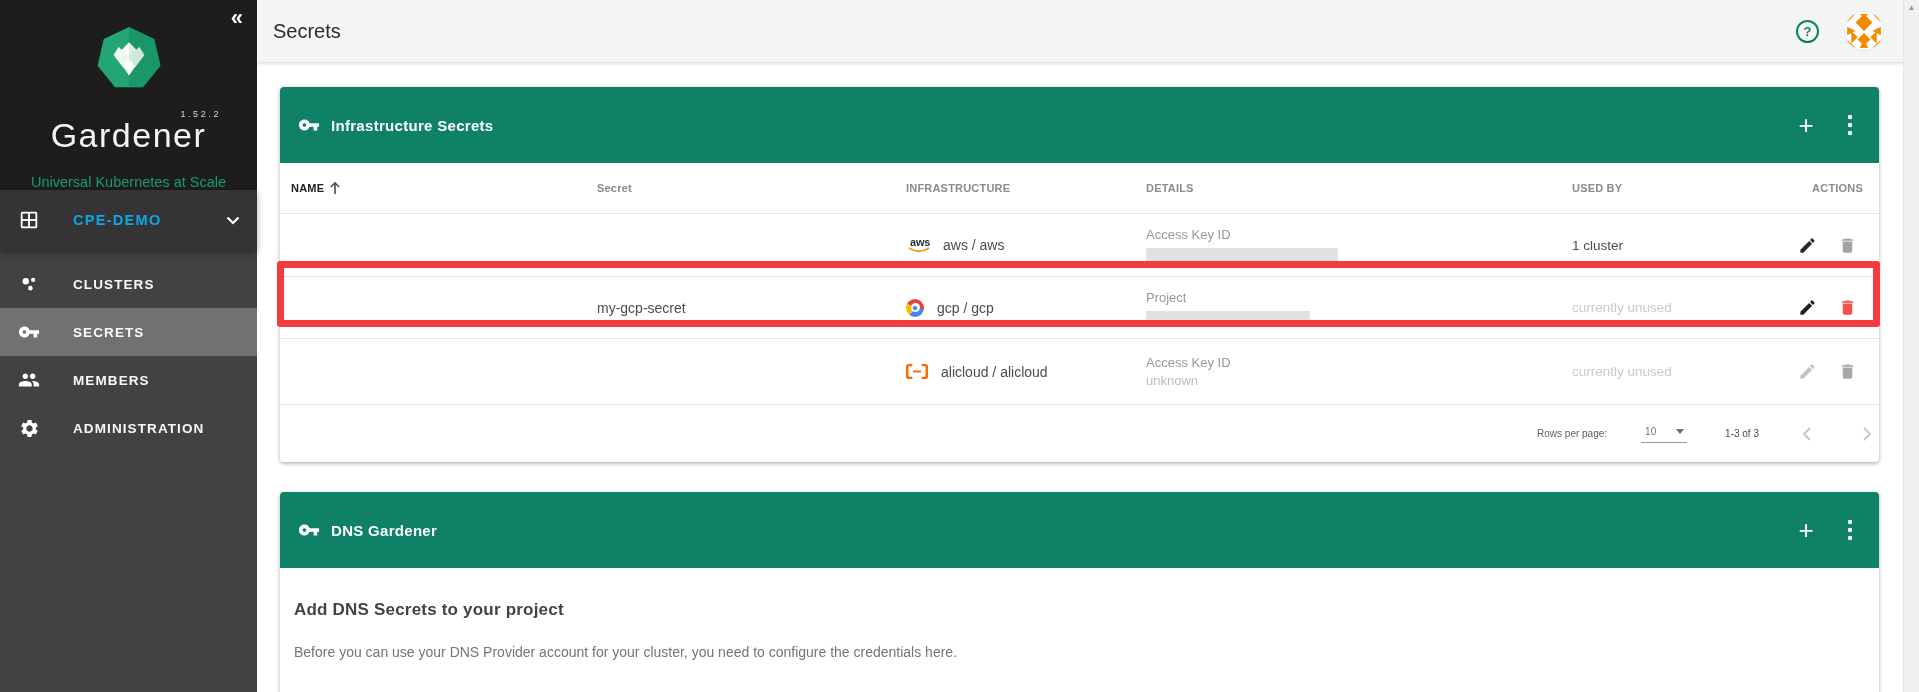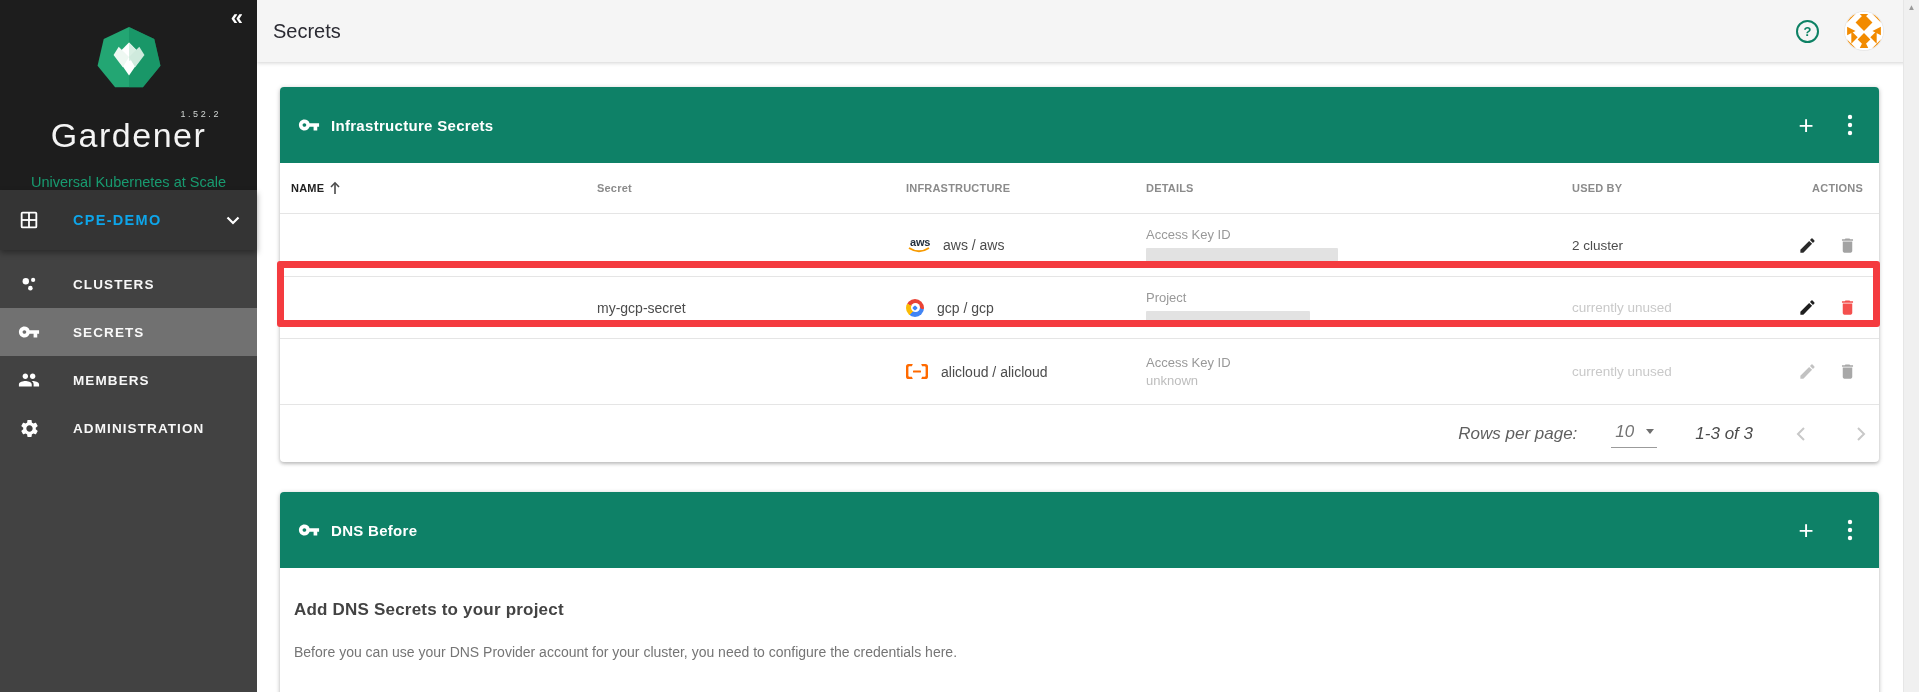--- a/index.html
+++ b/index.html
@@ -80,21 +80,21 @@
   .usedby { font-size:13.5px; color:#4c4c4c; }
   .muted { color:#c9c9c9; }
   .actions-cell { display:flex; justify-content:flex-end; align-items:center;
                   gap:20px; padding-right:22px; }
   .action-btn { width:20px; height:20px; display:flex; align-items:center;
                 justify-content:center; cursor:pointer; }
   .action-btn.disabled { cursor:default; }
 
   
   .tfoot { height:57px; display:flex; align-items:center; justify-content:flex-end;
-           font-size:17px; color:#5f5f5f; padding-right:6px;font-style:italic; }
+           font-size:10px; color:#5f5f5f; padding-right:0; }
   .rpp-select { margin-left:34px; width:46px; border-bottom:1px solid #9b9b9b;
                 display:flex; align-items:center; justify-content:space-between;
                 padding:2px 3px 5px 4px; color:#737373; cursor:pointer; }
   .caret-down { width:0; height:0; border-left:4.5px solid transparent;
                 border-right:4.5px solid transparent; border-top:5px solid #6f6f6f; }
   .range { margin-left:38px; color:#4c4c4c; }
   .pg-btn { margin-left:36px; width:24px; height:24px; display:flex; align-items:center;
             justify-content:center; }
 
   
@@ -278,21 +278,21 @@
             <svg width="22" height="6" viewBox="0 0 22 6">
                 <path d="M1 1 Q11 7.5 21 1" stroke="#f79a00" stroke-width="1.8" fill="none"></path>
               </svg>
           </span>
           <span class="cell-text">aws / aws</span>
         </span>
         <span class="details-cell">
           <div>Access Key ID</div>
           <div class="bar w192"></div>
         </span>
-        <span class="usedby">2 cluster</span>
+        <span class="usedby">1 cluster</span>
         <span class="actions-cell">
           <span class="action-btn">
             <svg width="19" height="19" viewBox="0 0 24 24" fill="#2a2a2a">
               <path d="M3 17.25V21h3.75L17.81 9.94l-3.75-3.75L3 17.25zM20.71 7.04c.39-.39.39-1.02 0-1.41l-2.34-2.34a1 1 0 0 0-1.41 0l-1.83 1.83 3.75 3.75 1.83-1.83z"></path>
             </svg>
           </span>
           <span class="action-btn disabled">
             <svg width="19" height="19" viewBox="0 0 24 24" fill="#a3a3a3">
               <path d="M6 19c0 1.1.9 2 2 2h8c1.1 0 2-.9 2-2V7H6v12zM19 4h-3.5l-1-1h-5l-1 1H5v2h14V4z"></path>
             </svg>
@@ -380,21 +380,21 @@
       </div>
     </section>
 
     <section class="panel dns-panel">
       <div class="panel-header">
         <span style="display:flex">
           <svg width="22" height="22" viewBox="0 0 24 24" fill="#ffffff">
             <path d="M12.65 10a5.99 5.99 0 0 0-5.65-4c-3.31 0-6 2.69-6 6s2.69 6 6 6a5.99 5.99 0 0 0 5.65-4H17v4h4v-4h2v-4H12.65zM7 14c-1.1 0-2-.9-2-2s.9-2 2-2 2 .9 2 2-.9 2-2 2z"></path>
           </svg>
         </span>
-        <span class="panel-title">DNS Before</span>
+        <span class="panel-title">DNS Gardener</span>
         <div class="panel-actions">
           <span class="icon-btn">
             <span class="plus-glyph">+</span>
           </span>
           <span class="icon-btn">
             <svg width="6" height="22" viewBox="0 0 6 22" fill="#ffffff">
               <circle cx="3" cy="3" r="2.2"></circle>
                 <circle cx="3" cy="11" r="2.2"></circle>
                 <circle cx="3" cy="19" r="2.2"></circle>
             </svg>

